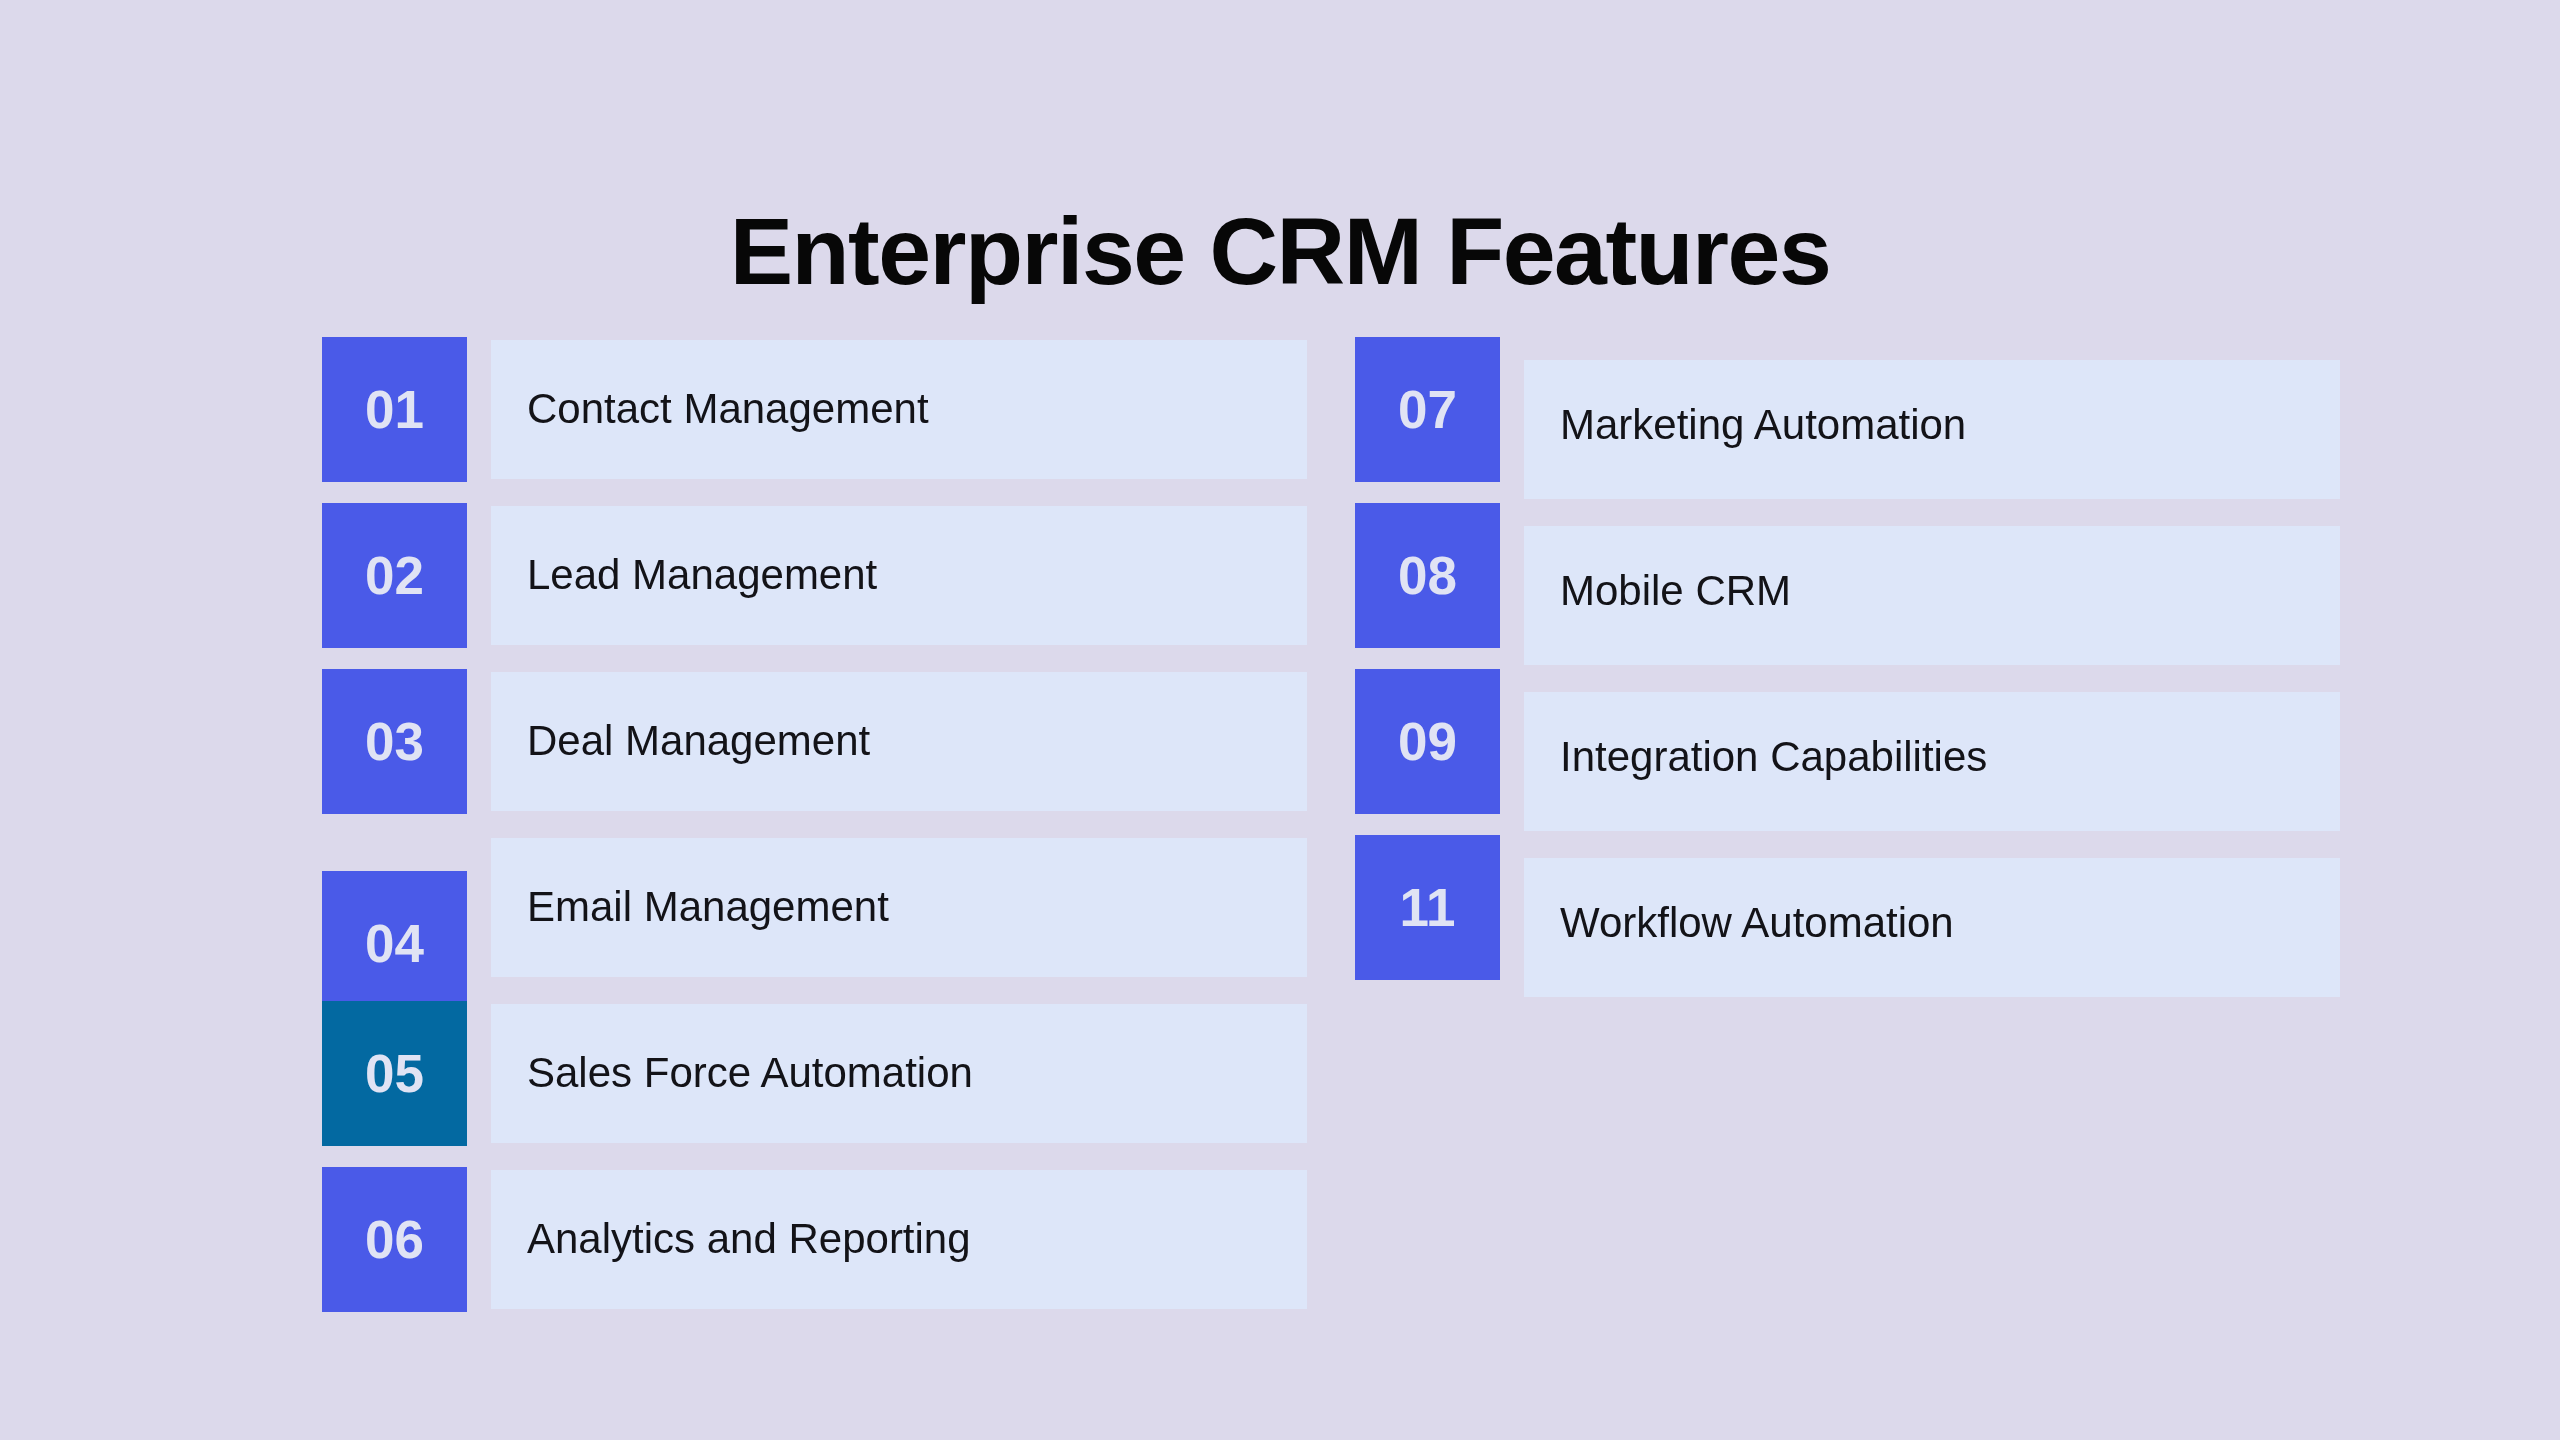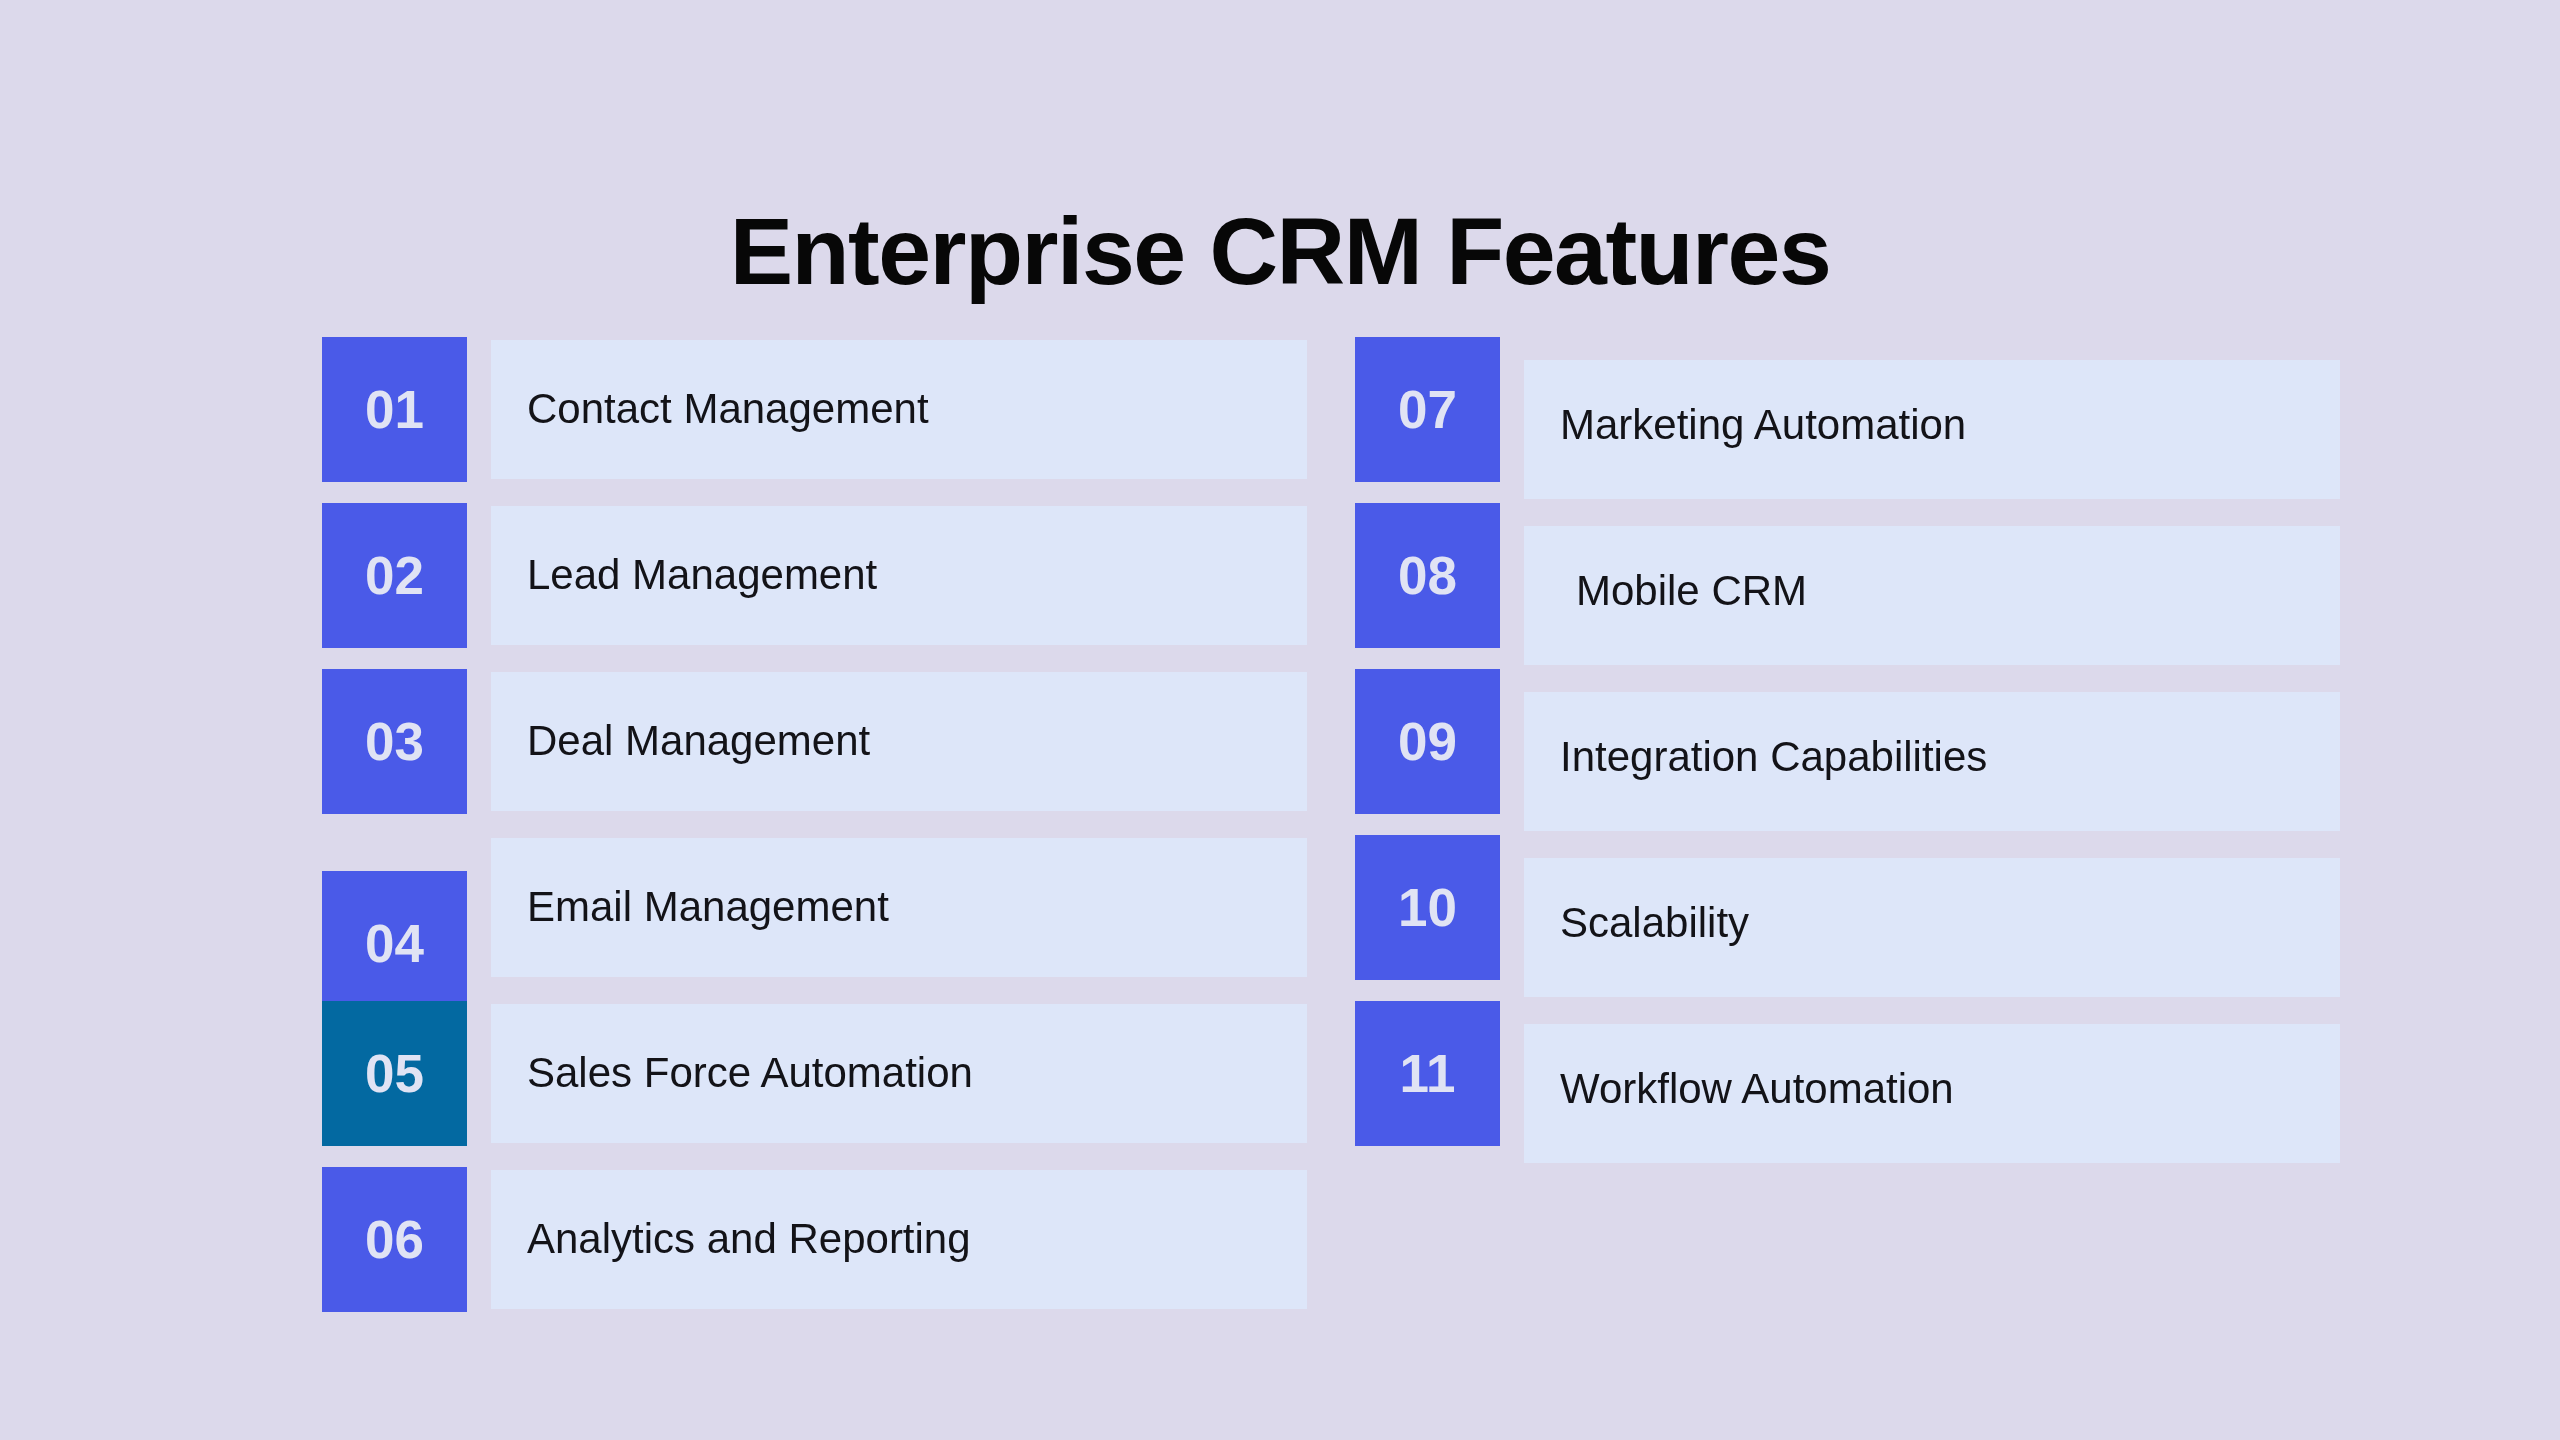--- a/index.html
+++ b/index.html
@@ -183,42 +183,34 @@
     </div>
     <div class="label-panel" style="background: rgb(221, 230, 249);">
       <span class="label-text" style="color: rgb(19, 19, 24);">Marketing Automation</span>
     </div>
   </div>
 
   <div class="feature-row">
     <div class="num-badge" style="background: rgb(74, 90, 232);">
       <span class="num-badge-text" style="color: rgb(224, 227, 244);">08</span>
     </div>
-    <div class="label-panel" style="background: rgb(221, 230, 249); padding-left: 16px;">
+    <div class="label-panel" style="background: rgb(221, 230, 249);">
       <span class="label-text" style="color: rgb(19, 19, 24);">Mobile CRM</span>
     </div>
   </div>
 
   <div class="feature-row">
     <div class="num-badge" style="background: rgb(74, 90, 232);">
       <span class="num-badge-text" style="color: rgb(224, 227, 244);">09</span>
     </div>
     <div class="label-panel" style="background: rgb(221, 230, 249);">
       <span class="label-text" style="color: rgb(19, 19, 24);">Integration Capabilities</span>
     </div>
   </div>
 
-  <div class="feature-row">
-    <div class="num-badge" style="background: rgb(74, 90, 232);">
-      <span class="num-badge-text" style="color: rgb(224, 227, 244);">10</span>
-    </div>
-    <div class="label-panel" style="background: rgb(221, 230, 249);">
-      <span class="label-text" style="color: rgb(19, 19, 24);">Scalability</span>
-    </div>
-  </div>
 
   <div class="feature-row">
     <div class="num-badge" style="background: rgb(74, 90, 232);">
       <span class="num-badge-text" style="color: rgb(224, 227, 244);">11</span>
     </div>
     <div class="label-panel" style="background: rgb(221, 230, 249);">
       <span class="label-text" style="color: rgb(19, 19, 24);">Workflow Automation</span>
     </div>
   </div>
 </div>

